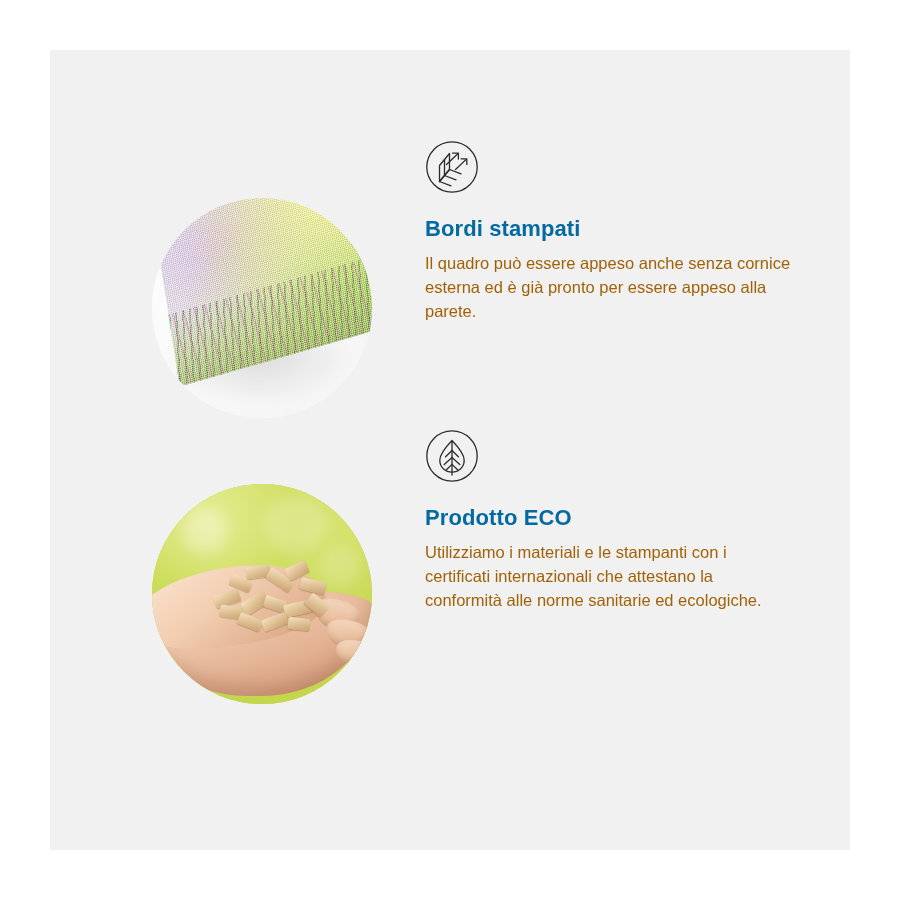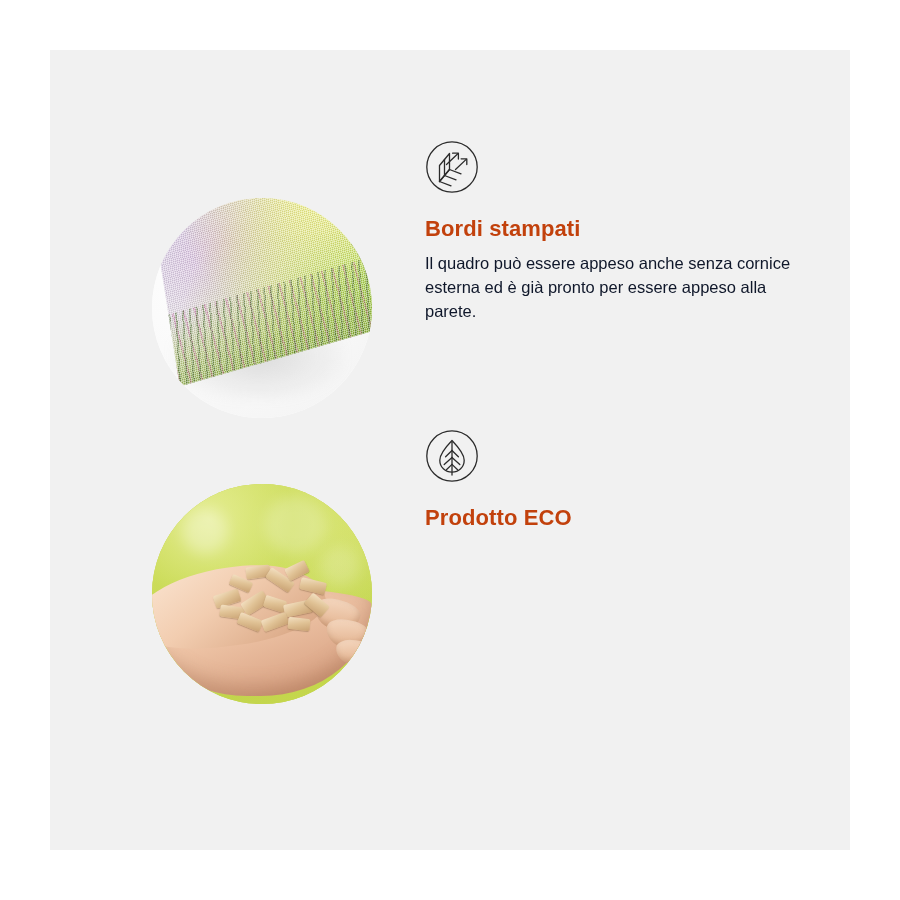--- a/index.html
+++ b/index.html
@@ -222,29 +222,29 @@
     width: 54px;
     height: 54px;
     display: block;
   }
   .icon-badge svg { display: block; }
 
   .feature-heading {
     margin: 22px 0 0 0;
     font-size: 22px;
     font-weight: bold;
-    color: #c2410c;
+    color: #0369a1;
     letter-spacing: 0.1px;
     line-height: 1.2;
   }
 
   .feature-text {
     margin: 10px 0 0 0;
     font-size: 16.5px;
-    color: #0f172a;
+    color: #a16207;
     line-height: 1.45;
     max-width: 368px;
   }
 </style>
 </head>
 <body>
 
 <div id="page">
 
   <div id="panel"></div>
@@ -342,16 +342,17 @@
           <path d="M27 35.4 L21.4 40.8"></path>
 
           <path d="M27 21.5 L33.4 27.8"></path>
           <path d="M27 28.5 L34.8 35.6"></path>
           <path d="M27 35.4 L32.6 40.8"></path>
         </svg>
       </span>
 
       <h2 class="feature-heading">Prodotto ECO</h2>
 
+      <p class="feature-text">Utilizziamo i materiali e le stampanti con i certificati internazionali che attestano la conformità alle norme sanitarie ed ecologiche.</p>
     </div>
   </div>
 
 </div>
 
 </body></html>

